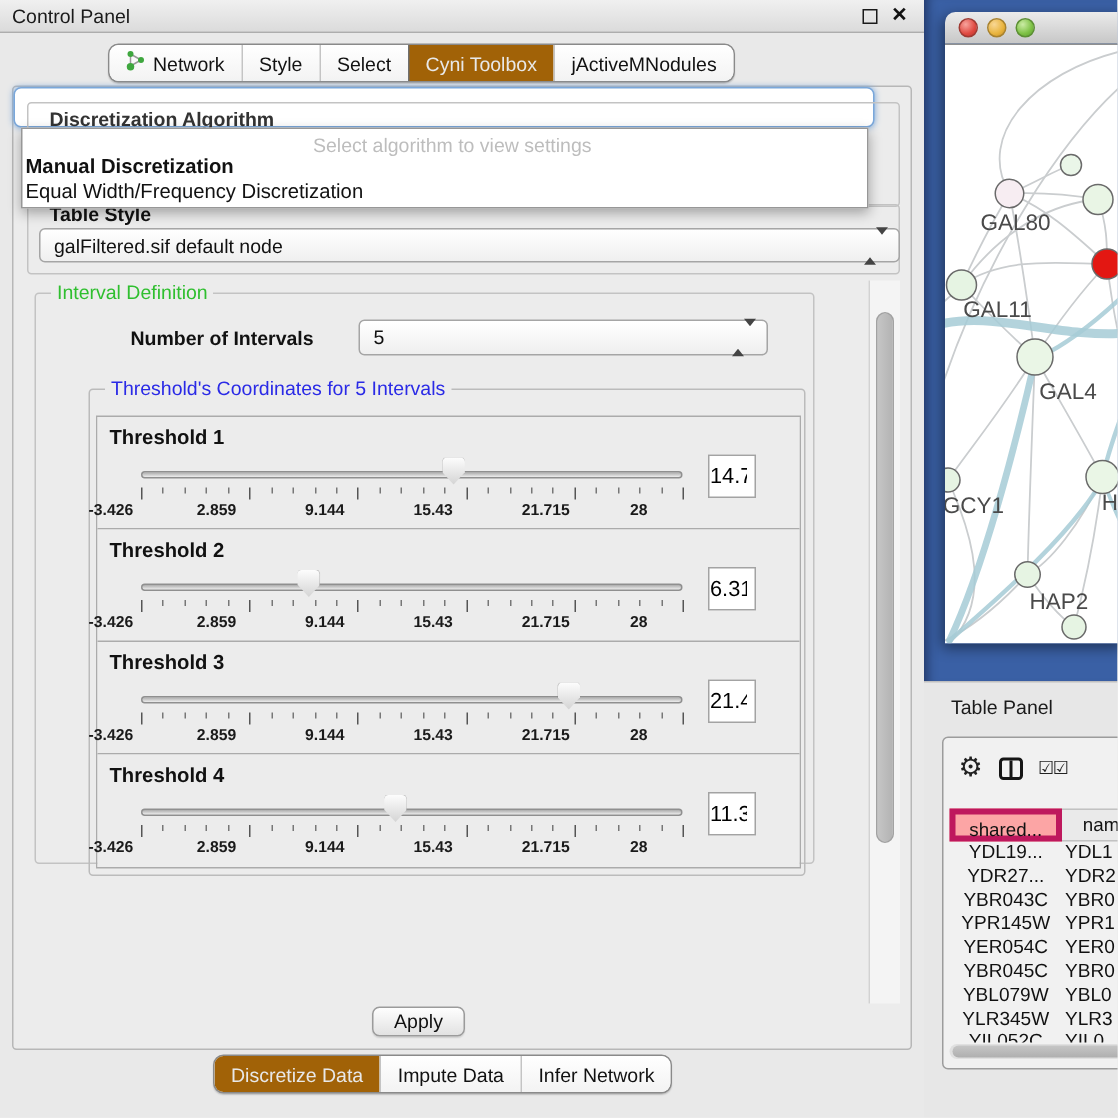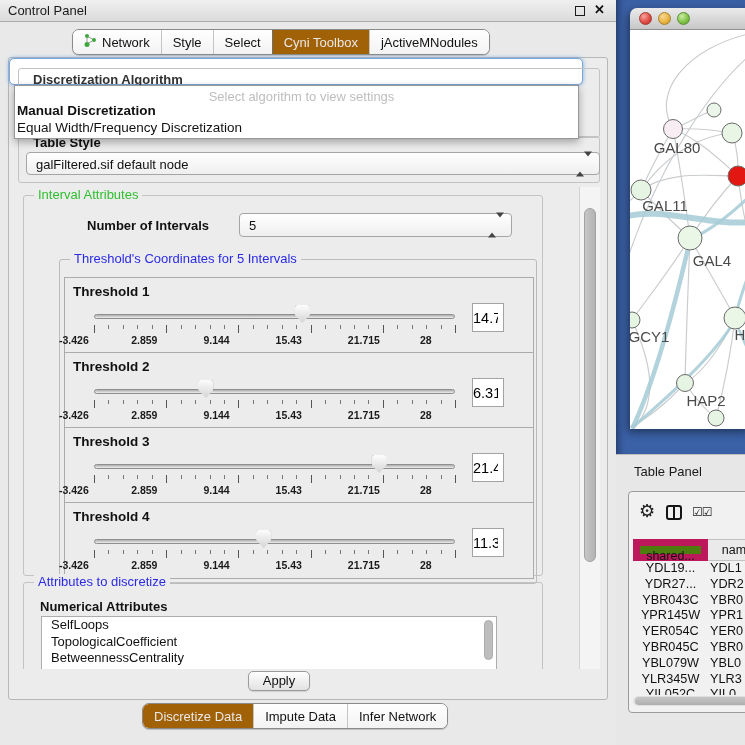--- a/index.html
+++ b/index.html
@@ -124,21 +124,21 @@
   #tp-title { position:absolute; left:18px; top:9px; font-size:13px; color:#1A1A1A; }
   #table-card { position:absolute; left:12px; top:36px; width:132px; height:222px;
     background:#F1F1F1; border:1px solid #9C9C9C; border-radius:4px; }
   #tp-gear { position:absolute; left:10px; top:8px; font-size:18px; color:#222; }
   #tp-colicon { position:absolute; left:37px; top:13px; width:16px; height:15px;
     border:2px solid #151515; border-radius:3px; }
   #tp-colicon::after { content:""; position:absolute; left:5px; top:0; width:2px; height:11px; background:#151515; }
   #tp-checks { position:absolute; left:63px; top:13px; font-size:12px; letter-spacing:-1px; color:#222; }
   #tp-header { position:absolute; left:4px; top:47px; display:flex; height:22px; }
   .th { font-size:12.5px; text-align:center; line-height:20px; }
-  .th.c1 { width:75px; background:#4d7c0f; border:7px solid #be185d; }
+  .th.c1 { width:75px; background:#fca5a5; border:4px solid #be185d; }
   .th.c2 { width:60px; background:#EAEAEA; border:1px solid #C2C2C2; border-left:none; }
   #tp-rows { position:absolute; left:4px; top:69px; width:140px; height:134px; overflow:hidden; }
   .tr { display:flex; height:15.8px; }
   .td { font-size:12.7px; line-height:15.8px; white-space:nowrap; }
   .td.c1 { width:75px; text-align:center; }
   .td.c2 { width:60px; padding-left:2px; }
   #tp-hscroll { position:absolute; left:4px; top:204px; width:125px; height:10px;
     background:#E0E0E0; border-radius:5px; }
   #tp-hscroll .hthumb { position:absolute; left:2px; top:1px; width:118px; height:8px;
     background:linear-gradient(#C6C6C6,#AFAFAF); border-radius:4px; }
@@ -192,21 +192,21 @@
   <div id="tabledata-group" class="groupbox">
     <span class="grouptitle">Table Style</span>
   </div>
   <div id="tabledata-combo" class="combo">
     <span class="val">galFiltered.sif default node</span>
     <span class="spinner"><span class="spin-up"></span><span class="spin-down"></span></span>
   </div>
 
   <div id="viewport">
     <div id="interval-group" class="groupbox">
-      <span class="grouptitle gt-green">Interval Attributes</span>
+      <span class="grouptitle gt-green">Interval Definition</span>
       <span id="noi-label">Number of Intervals</span>
       <div id="noi-combo" class="combo">
         <span class="val">5</span>
         <span class="spinner"><span class="spin-up"></span><span class="spin-down"></span></span>
       </div>
       <div id="thresh-group" class="groupbox">
         <span class="grouptitle gt-blue">Threshold's Coordinates for 5 Intervals</span>
         <div id="thresh-stack">
             <div class="tpanel">
               <div class="tlabel">Threshold 1</div>
@@ -373,30 +373,20 @@
                 <span class="ticklbl" style="left: 181.6px;">15.43</span>
                 <span class="ticklbl" style="left: 253.8px;">21.715</span>
                 <span class="ticklbl" style="left: 326px;">28</span>
               </div>
               <input class="valuebox" type="text" value="11.344" style="">
             </div>
           </div>
       </div>
     </div>
 
-    <div id="attr-group" class="groupbox">
-      <span class="grouptitle gt-blue">Attributes to discretize</span>
-      <span id="numattr-label">Numerical Attributes</span>
-      <div id="attr-list">
-        <div class="li">SelfLoops</div>
-          <div class="li">TopologicalCoefficient</div>
-          <div class="li">BetweennessCentrality</div>
-          <div id="attr-vthumb"></div>
-      </div>
-    </div>
   </div>
 
   <div id="vscroll">
       <div class="thumb"></div>
     </div>
 
   <div id="apply-btn">Apply</div>
 </div>
 
 <div id="tabbar-bottom" class="segctl">

